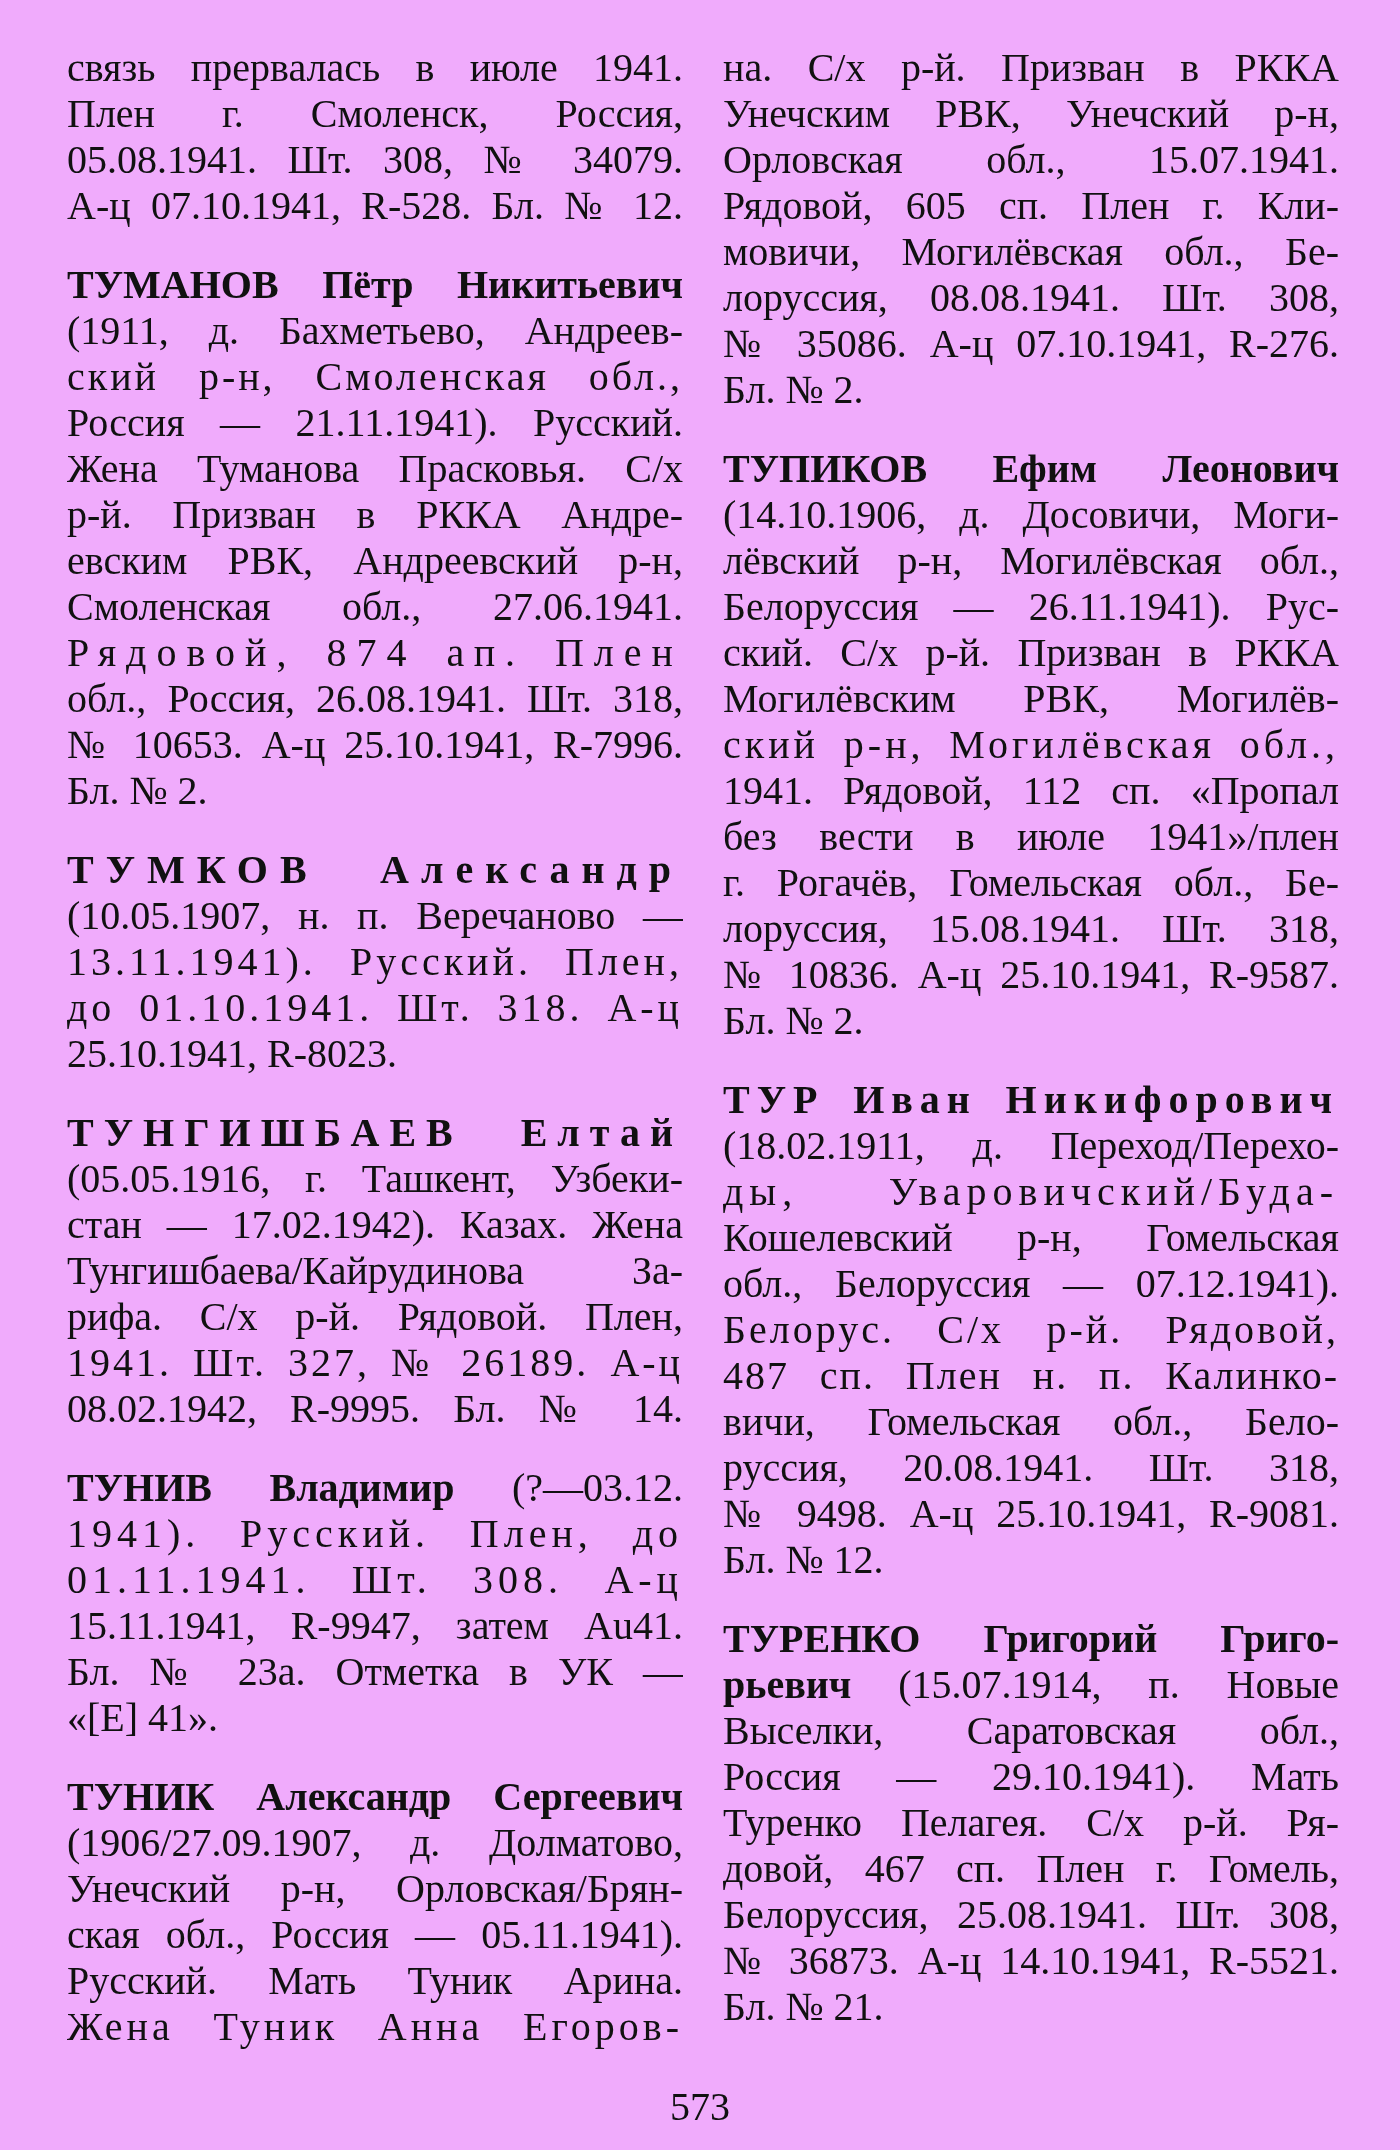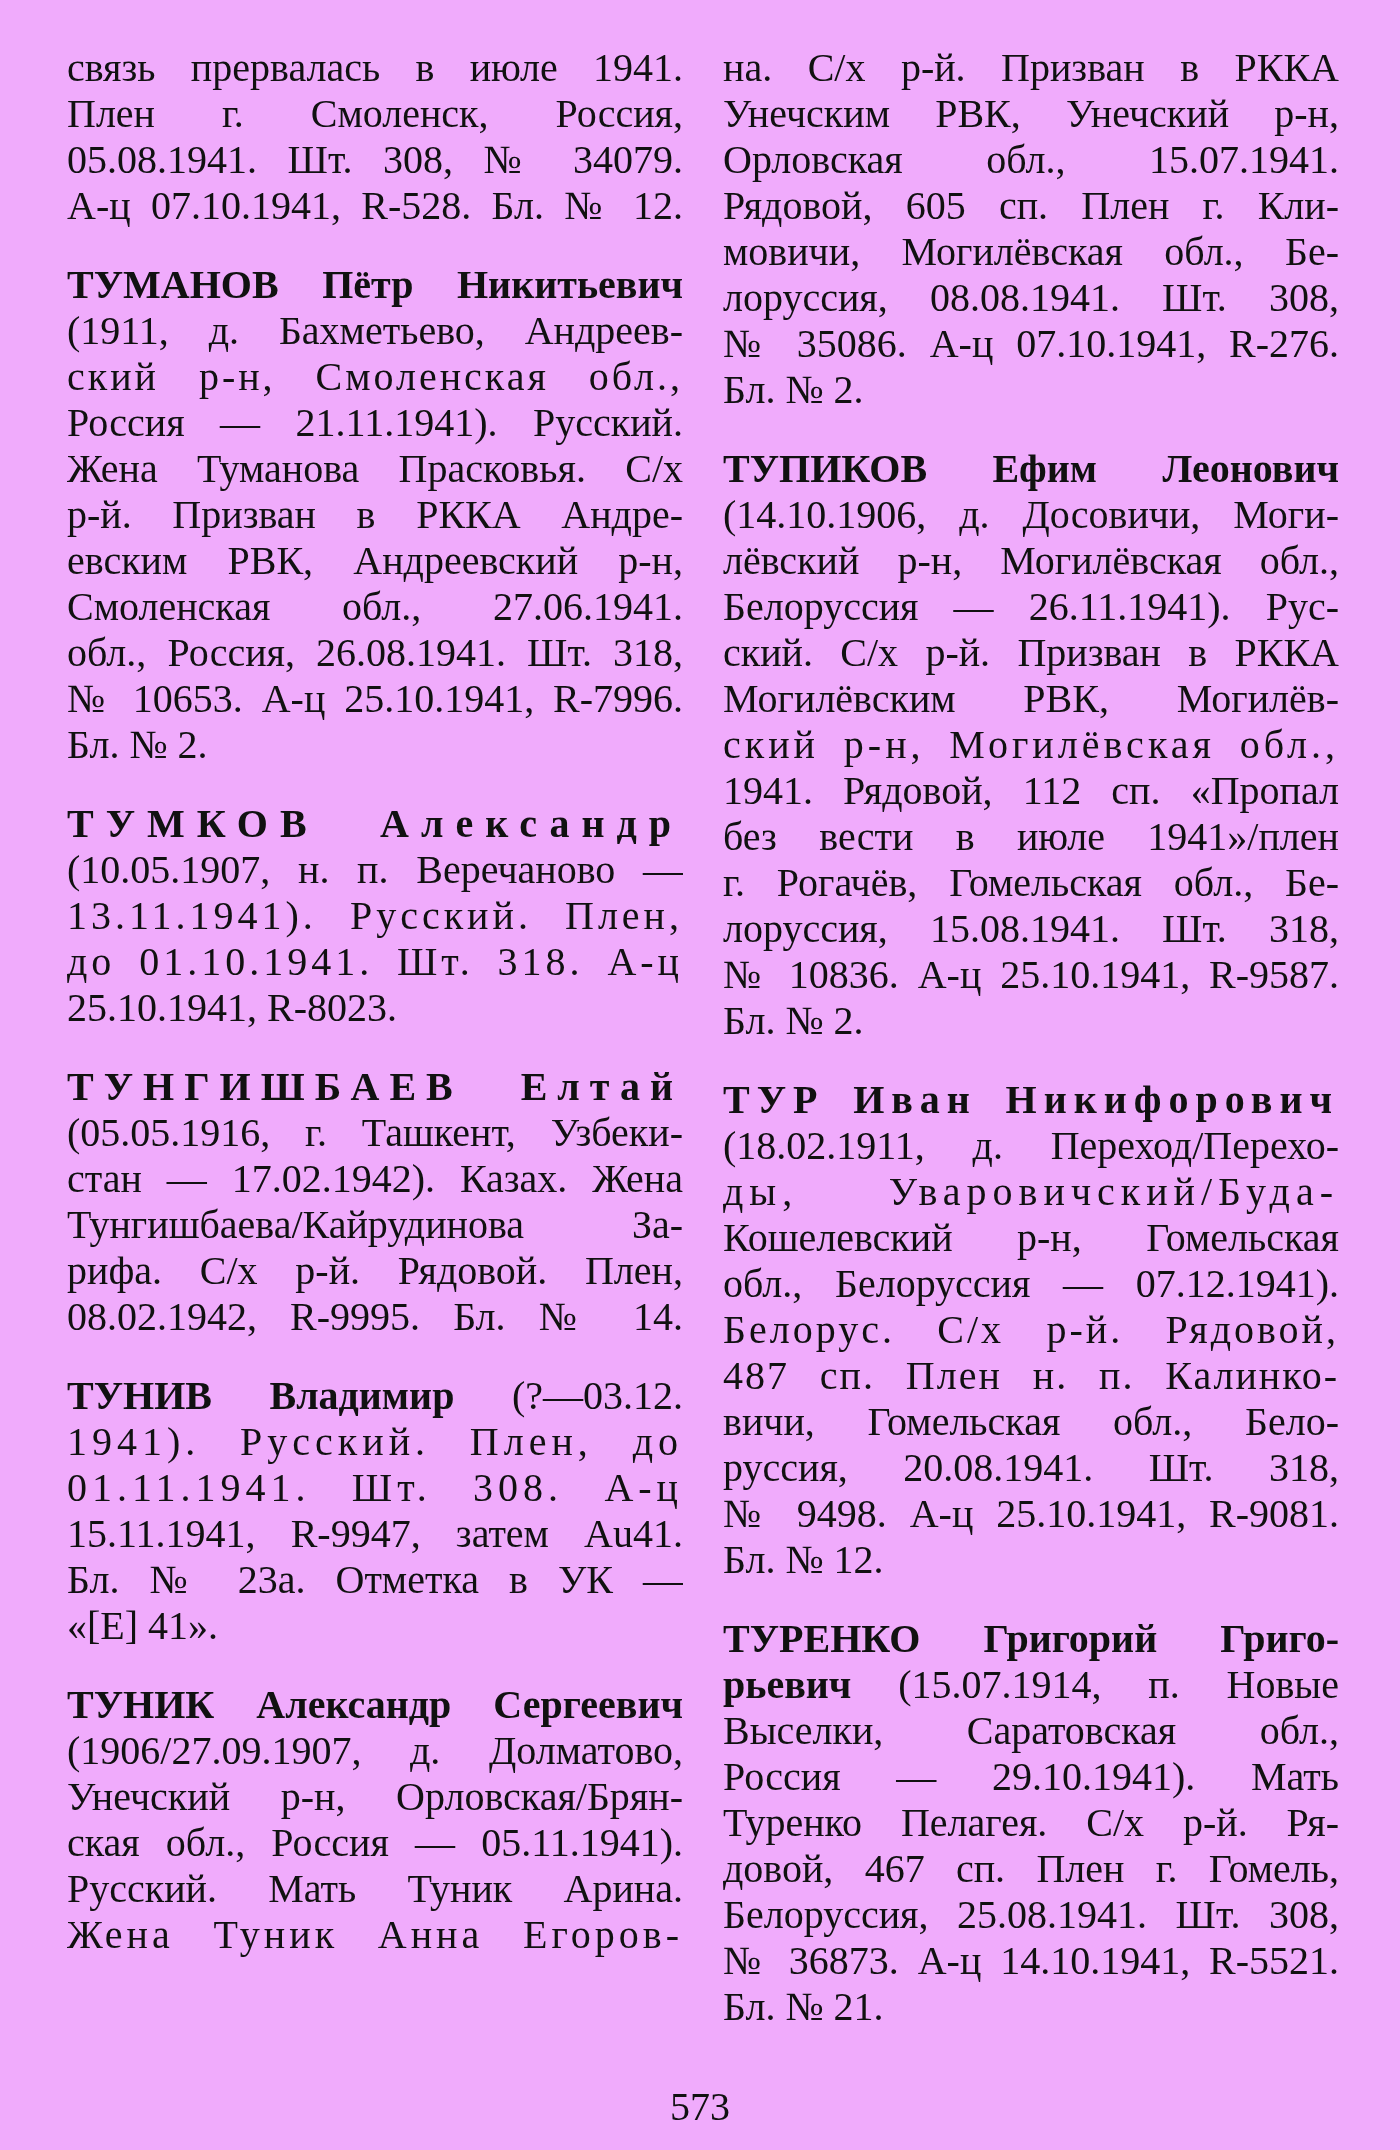--- a/index.html
+++ b/index.html
@@ -64,37 +64,39 @@
       </div>
       <div class="para">
         <div class="line"><span class="b">ТУМАНОВ Пётр Никитьевич</span></div>
         <div class="line"><span>(1911, д. Бахметьево, Андреев-</span></div>
         <div class="line" style="letter-spacing: 3px;"><span>ский р-н, Смоленская обл.,</span></div>
         <div class="line"><span>Россия — 21.11.1941). Русский.</span></div>
         <div class="line"><span>Жена Туманова Прасковья. С/х</span></div>
         <div class="line"><span>р-й. Призван в РККА Андре-</span></div>
         <div class="line"><span>евским РВК, Андреевский р-н,</span></div>
         <div class="line"><span>Смоленская обл., 27.06.1941.</span></div>
+        <div class="line" style="letter-spacing: 10px;"><span>Рядовой, 874 ап. Плен</span></div>
         <div class="line"><span>обл., Россия, 26.08.1941. Шт. 318,</span></div>
         <div class="line"><span>№ 10653. А-ц 25.10.1941, R-7996.</span></div>
         <div class="line last"><span>Бл. № 2.</span></div>
       </div>
       <div class="para">
         <div class="line" style="letter-spacing: 12px;"><span class="b">ТУМКОВ Александр</span></div>
         <div class="line"><span>(10.05.1907, н. п. Веречаново —</span></div>
         <div class="line" style="letter-spacing: 4px;"><span>13.11.1941). Русский. Плен,</span></div>
         <div class="line" style="letter-spacing: 4px;"><span>до 01.10.1941. Шт. 318. А-ц</span></div>
         <div class="line last"><span>25.10.1941, R-8023.</span></div>
       </div>
       <div class="para">
         <div class="line" style="letter-spacing: 10px;"><span class="b">ТУНГИШБАЕВ Елтай</span></div>
         <div class="line"><span>(05.05.1916, г. Ташкент, Узбеки-</span></div>
         <div class="line"><span>стан — 17.02.1942). Казах. Жена</span></div>
         <div class="line"><span>Тунгишбаева/Кайрудинова За-</span></div>
         <div class="line"><span>рифа. С/х р-й. Рядовой. Плен,</span></div>
+        <div class="line" style="letter-spacing: 3px;"><span>1941. Шт. 327, № 26189. А-ц</span></div>
         <div class="line"><span>08.02.1942, R-9995. Бл. № 14.</span></div>
       </div>
       <div class="para">
         <div class="line"><span class="b">ТУНИВ Владимир</span><span> (?—03.12.</span></div>
         <div class="line" style="letter-spacing: 5px;"><span>1941). Русский. Плен, до</span></div>
         <div class="line" style="letter-spacing: 5px;"><span>01.11.1941. Шт. 308. А-ц</span></div>
         <div class="line"><span>15.11.1941, R-9947, затем Au41.</span></div>
         <div class="line"><span>Бл. № 23а. Отметка в УК —</span></div>
         <div class="line last"><span>«[E] 41».</span></div>
       </div>

